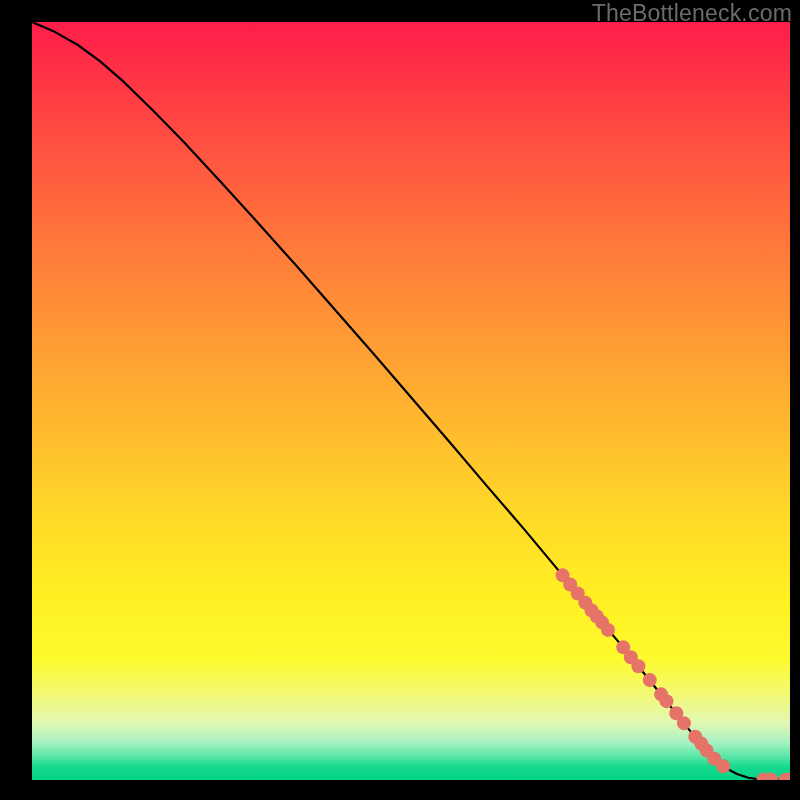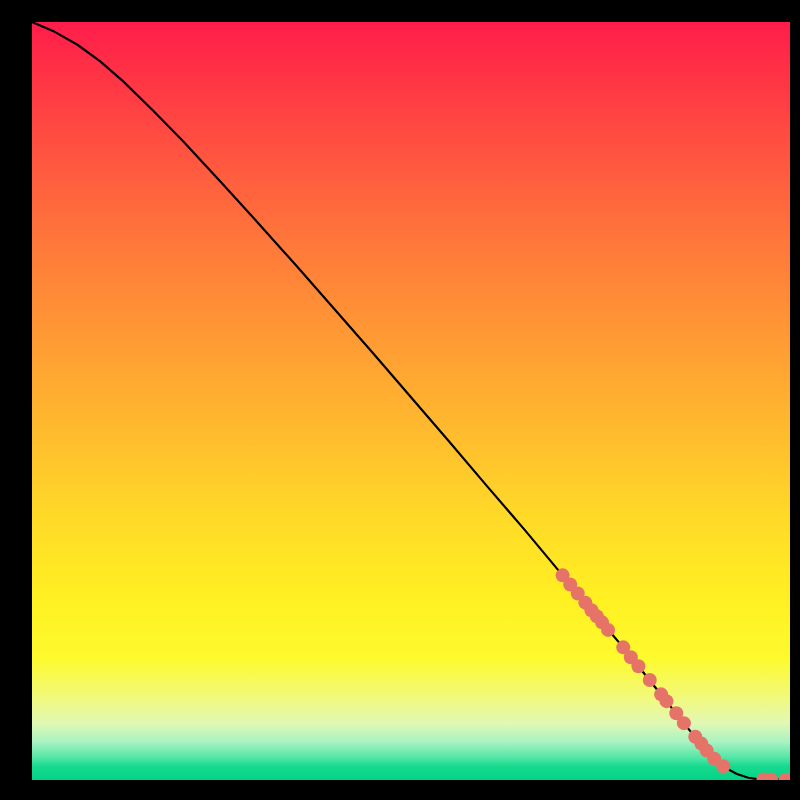--- a/index.html
+++ b/index.html
@@ -57,20 +57,21 @@
   }
   svg.overlay {
     position: absolute;
     inset: 0;
   }
 </style>
 </head>
 <body>
 
 <div class="stage">
+  <div class="watermark">TheBottleneck.com</div>
   <div class="plot-area">
     <div class="gradient-bg"></div>
     <svg class="overlay" viewBox="0 0 758 758" preserveAspectRatio="none">
       <path id="curve-path" fill="none" stroke-width="2.2" stroke-linecap="round" stroke-linejoin="round" d="M0.00 0.00 L22.74 9.85 L45.48 22.74 L68.22 39.42 L90.96 59.12 L121.28 88.69 L151.60 119.76 L189.50 160.70 L227.40 202.39 L265.30 244.83 L303.20 288.04 L341.10 331.25 L379.00 375.21 L416.90 419.17 L454.80 463.90 L492.70 507.86 L530.60 553.34 L553.34 579.87 L568.50 598.82 L591.24 625.35 L606.40 644.30 L621.56 663.25 L636.72 682.20 L651.88 701.15 L667.04 720.10 L682.20 736.78 L693.57 745.87 L704.94 751.94 L716.31 755.73 L723.89 756.86 L731.47 757.39 L742.84 757.70 L754.21 757.77 L758.00 757.77" stroke="#000000"></path>
       <g id="markers-group">
           <circle cx="530.60" cy="553.34" r="7" fill="#e57368" stroke="#c85a50" stroke-width="0"></circle>
           <circle cx="538.18" cy="562.44" r="7" fill="#e57368" stroke="#c85a50" stroke-width="0"></circle>
           <circle cx="545.76" cy="571.53" r="7" fill="#e57368" stroke="#c85a50" stroke-width="0"></circle>
           <circle cx="553.34" cy="580.63" r="7" fill="#e57368" stroke="#c85a50" stroke-width="0"></circle>
           <circle cx="559.40" cy="588.21" r="7" fill="#e57368" stroke="#c85a50" stroke-width="0"></circle>

